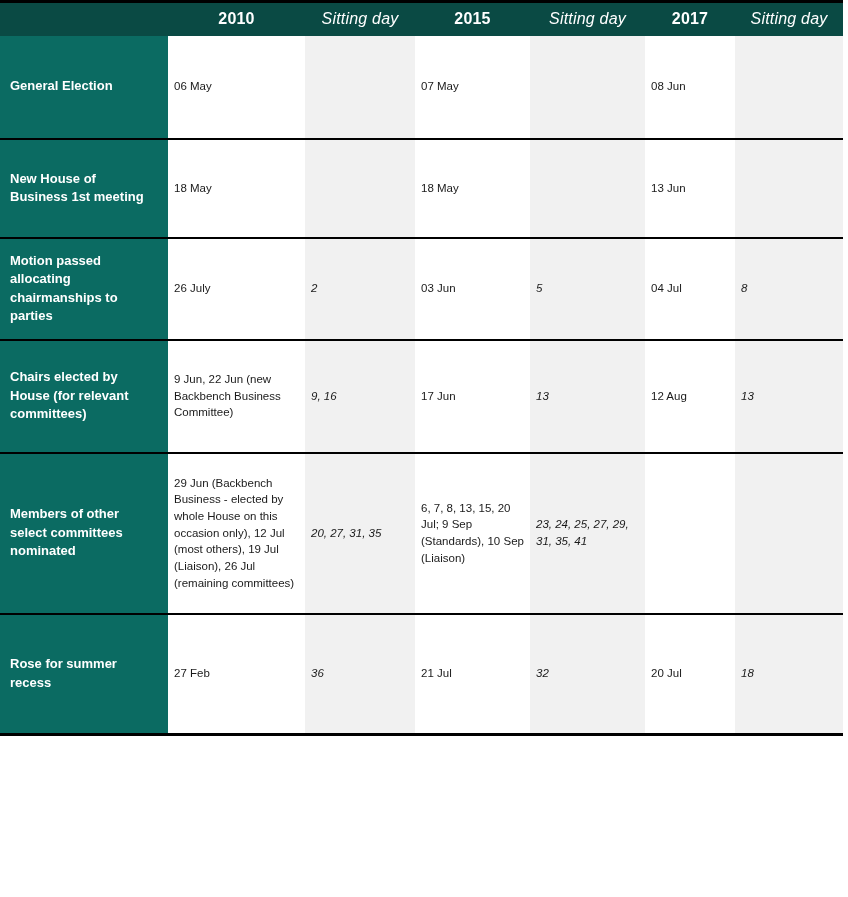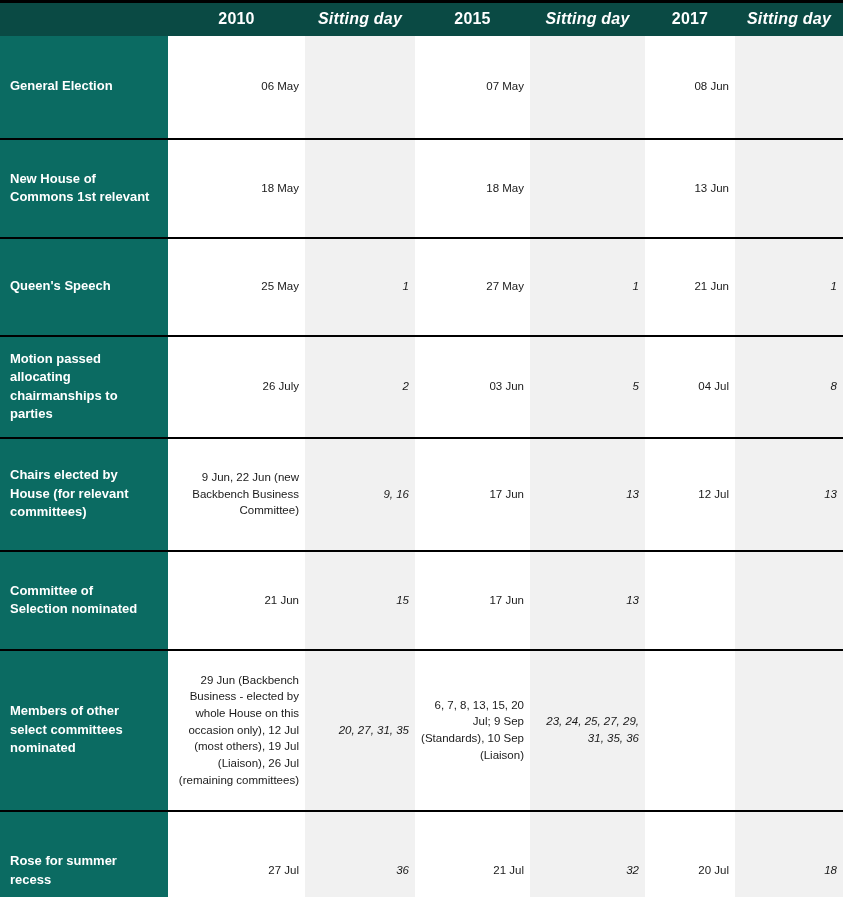--- a/index.html
+++ b/index.html
@@ -54,35 +54,35 @@
   }
   th.hd-corner {
     background: #0a4a44;
   }
   th.hd-year {
     font-weight: bold;
     font-style: normal;
     letter-spacing: 0.2px;
   }
   th.hd-sit {
-    font-weight: bold;
+    font-weight: normal;
     font-style: italic;
     letter-spacing: 0.2px;
   }
 
   
   tbody tr {
     border-top: 2px solid #000000;
   }
   tbody tr:first-child { border-top: none; }
 
   td {
     padding: 4px 6px;
     vertical-align: middle;
-    text-align: right;
+    text-align: left;
     font-size: 11.5px;
     line-height: 1.45;
     color: #1a1a1a;
     border: none;
   }
 
   td.label {
     background: #0b6b62;
     color: #ffffff;
     font-weight: bold;
@@ -141,76 +141,58 @@
       <tr data-row="0">
         <td class="label">General Election</td>
         <td class="date">06 May</td>
         <td class="sit"></td>
         <td class="date">07 May</td>
         <td class="sit"></td>
         <td class="date">08 Jun</td>
         <td class="sit"></td>
       </tr>
       <tr data-row="1">
-        <td class="label">New House of Commons 1st relevant</td>
+        <td class="label">New House of Business 1st meeting</td>
         <td class="date">18 May</td>
         <td class="sit"></td>
         <td class="date">18 May</td>
         <td class="sit"></td>
         <td class="date">13 Jun</td>
         <td class="sit"></td>
-      </tr>
-      <tr data-row="2">
-        <td class="label">Queen's Speech</td>
-        <td class="date">25 May</td>
-        <td class="sit">1</td>
-        <td class="date">27 May</td>
-        <td class="sit">1</td>
-        <td class="date">21 Jun</td>
-        <td class="sit">1</td>
       </tr>
       <tr data-row="3">
         <td class="label">Motion passed allocating chairmanships to parties</td>
         <td class="date">26 July</td>
         <td class="sit">2</td>
         <td class="date">03 Jun</td>
         <td class="sit">5</td>
         <td class="date">04 Jul</td>
         <td class="sit">8</td>
       </tr>
       <tr data-row="4">
         <td class="label">Chairs elected by House (for relevant committees)</td>
         <td class="date">9 Jun, 22 Jun (new Backbench Business Committee)</td>
         <td class="sit">9, 16</td>
         <td class="date">17 Jun</td>
         <td class="sit">13</td>
-        <td class="date">12 Jul</td>
+        <td class="date">12 Aug</td>
         <td class="sit">13</td>
-      </tr>
-      <tr data-row="5">
-        <td class="label">Committee of Selection nominated</td>
-        <td class="date">21 Jun</td>
-        <td class="sit">15</td>
-        <td class="date">17 Jun</td>
-        <td class="sit">13</td>
-        <td class="date"></td>
-        <td class="sit"></td>
       </tr>
       <tr data-row="6">
         <td class="label">Members of other select committees nominated</td>
         <td class="date">29 Jun (Backbench Business - elected by whole House on this occasion only), 12 Jul (most others), 19 Jul (Liaison), 26 Jul (remaining committees)</td>
         <td class="sit">20, 27, 31, 35</td>
         <td class="date">6, 7, 8, 13, 15, 20 Jul; 9 Sep (Standards), 10 Sep (Liaison)</td>
-        <td class="sit">23, 24, 25, 27, 29, 31, 35, 36</td>
+        <td class="sit">23, 24, 25, 27, 29, 31, 35, 41</td>
         <td class="date"></td>
         <td class="sit"></td>
       </tr>
       <tr data-row="7">
         <td class="label">Rose for summer recess</td>
-        <td class="date">27 Jul</td>
+        <td class="date">27 Feb</td>
         <td class="sit">36</td>
         <td class="date">21 Jul</td>
         <td class="sit">32</td>
         <td class="date">20 Jul</td>
         <td class="sit">18</td>
       </tr>
     </tbody>
   </table>
 </div>
 

